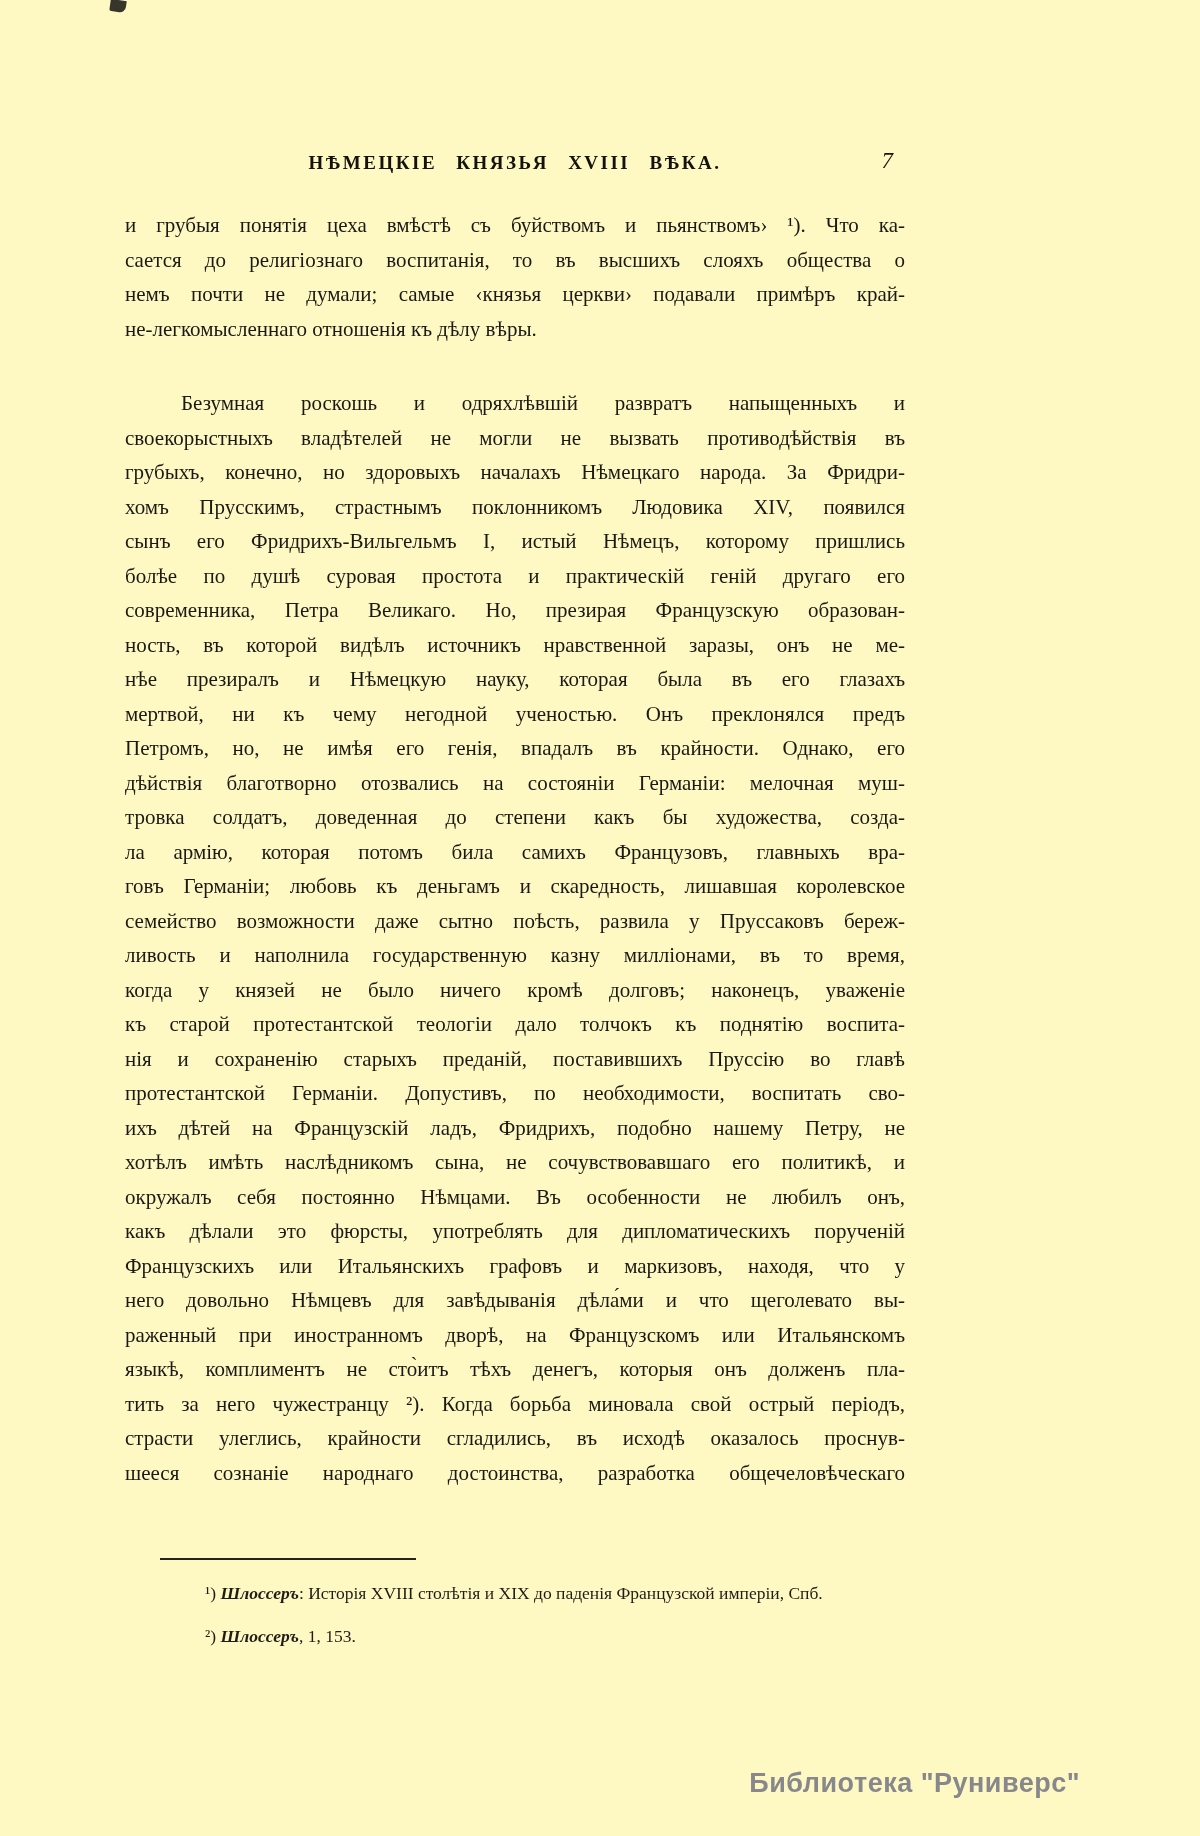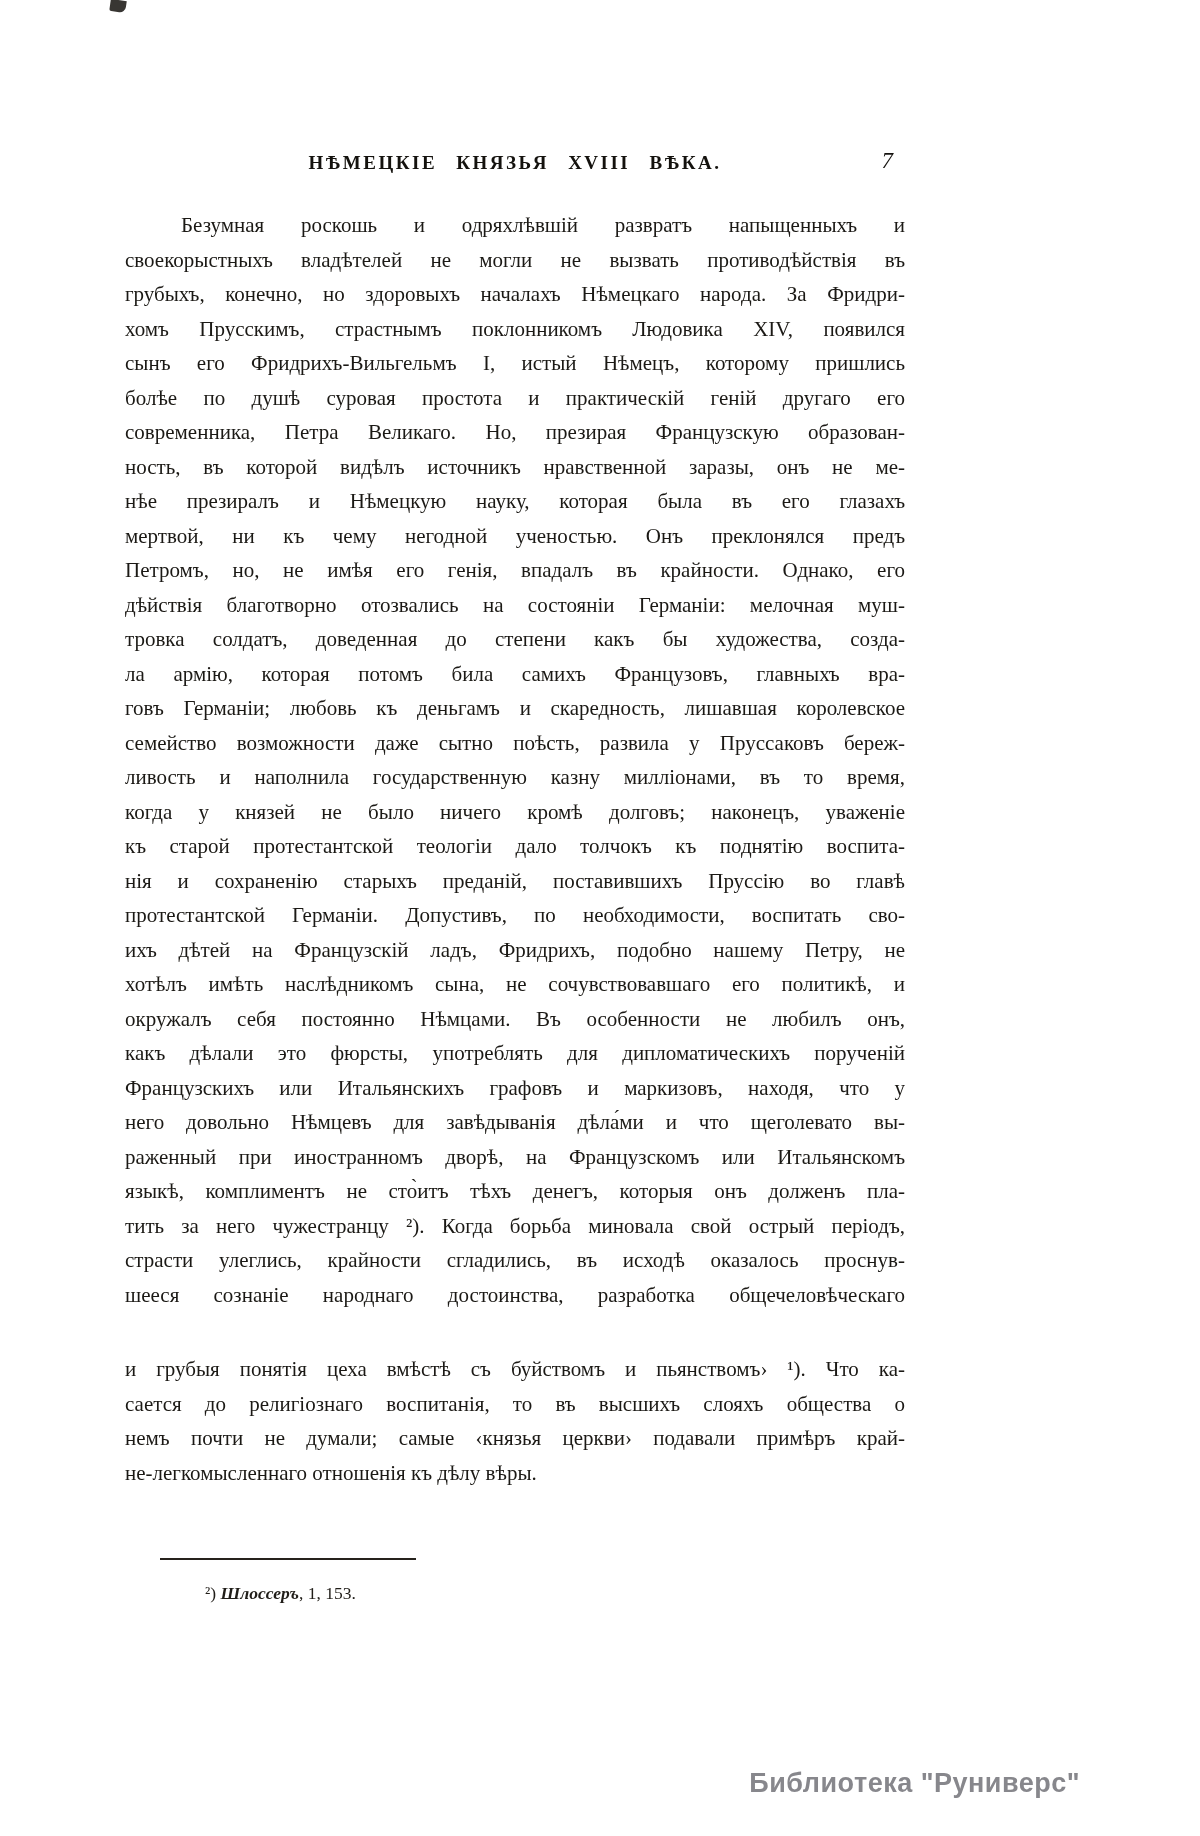--- a/index.html
+++ b/index.html
@@ -3,21 +3,21 @@
 <meta charset="utf-8">
 <style>
   html, body { margin: 0; padding: 0; }
   body { background: #e8e6e0; }
 
   .page {
     position: relative;
     width: 1200px;
     height: 1836px;
     margin: 0 auto;
-    background: #ffffff;
+    background: #fef9c3;
     overflow: hidden;
     font-family: "Liberation Serif", serif;
     color: #1b1915;
   }
 
   .scan-speck {
     position: absolute;
     left: 110px; top: 0;
     width: 16px; height: 12px;
     background: #15130f;
@@ -108,20 +108,26 @@
 
   <div class="scan-speck"></div>
 
   <div class="running-head">
     <span class="running-title">НѢМЕЦКІЕ КНЯЗЬЯ XVIII ВѢКА.</span>
     <span class="page-number">7</span>
   </div>
 
   <div class="body-text">
       <div class="paragraph">
+        <div class="text-line">и грубыя понятія цеха вмѣстѣ съ буйствомъ и пьянствомъ› ¹). Что ка-</div>
+        <div class="text-line">сается до религіознаго воспитанія, то въ высшихъ слояхъ общества о</div>
+        <div class="text-line">немъ почти не думали; самые ‹князья церкви› подавали примѣръ край-</div>
+        <div class="text-line no-justify-last">не-легкомысленнаго отношенія къ дѣлу вѣры.</div>
+      </div>
+      <div class="paragraph">
         <div class="text-line indent">Безумная роскошь и одряхлѣвшій развратъ напыщенныхъ и</div>
         <div class="text-line">своекорыстныхъ владѣтелей не могли не вызвать противодѣйствія въ</div>
         <div class="text-line">грубыхъ, конечно, но здоровыхъ началахъ Нѣмецкаго народа. За Фридри-</div>
         <div class="text-line">хомъ Прусскимъ, страстнымъ поклонникомъ Людовика XIV, появился</div>
         <div class="text-line">сынъ его Фридрихъ-Вильгельмъ I, истый Нѣмецъ, которому пришлись</div>
         <div class="text-line">болѣе по душѣ суровая простота и практическій геній другаго его</div>
         <div class="text-line">современника, Петра Великаго. Но, презирая Французскую образован-</div>
         <div class="text-line">ность, въ которой видѣлъ источникъ нравственной заразы, онъ не ме-</div>
         <div class="text-line">нѣе презиралъ и Нѣмецкую науку, которая была въ его глазахъ</div>
         <div class="text-line">мертвой, ни къ чему негодной ученостью. Онъ преклонялся предъ</div>
@@ -141,31 +147,28 @@
         <div class="text-line">окружалъ себя постоянно Нѣмцами. Въ особенности не любилъ онъ,</div>
         <div class="text-line">какъ дѣлали это фюрсты, употреблять для дипломатическихъ порученій</div>
         <div class="text-line">Французскихъ или Итальянскихъ графовъ и маркизовъ, находя, что у</div>
         <div class="text-line">него довольно Нѣмцевъ для завѣдыванія дѣла́ми и что щеголевато вы-</div>
         <div class="text-line">раженный при иностранномъ дворѣ, на Французскомъ или Итальянскомъ</div>
         <div class="text-line">языкѣ, комплиментъ не сто̀итъ тѣхъ денегъ, которыя онъ долженъ пла-</div>
         <div class="text-line">тить за него чужестранцу ²). Когда борьба миновала свой острый періодъ,</div>
         <div class="text-line">страсти улеглись, крайности сгладились, въ исходѣ оказалось проснув-</div>
         <div class="text-line">шееся сознаніе народнаго достоинства, разработка общечеловѣческаго</div>
       </div>
-      <div class="paragraph">
-        <div class="text-line">и грубыя понятія цеха вмѣстѣ съ буйствомъ и пьянствомъ› ¹). Что ка-</div>
-        <div class="text-line">сается до религіознаго воспитанія, то въ высшихъ слояхъ общества о</div>
-        <div class="text-line">немъ почти не думали; самые ‹князья церкви› подавали примѣръ край-</div>
-        <div class="text-line no-justify-last">не-легкомысленнаго отношенія къ дѣлу вѣры.</div>
-      </div>
     </div>
 
   <div class="footnote-rule"></div>
 
   <div class="footnotes">
+    <div class="fn-line fn-first">
+      <span>¹) </span><span class="fn-author">Шлоссеръ</span><span>: Исторія XVIII столѣтія и XIX до паденія Французской имперіи, Спб.</span>
+    </div>
     <div class="fn-line fn-first">
       <span>²) </span><span class="fn-author">Шлоссеръ</span><span>, 1, 153.</span>
     </div>
   </div>
 
   <div class="watermark">Библиотека "Руниверс"</div>
 
 </div>
 
 </body></html>

